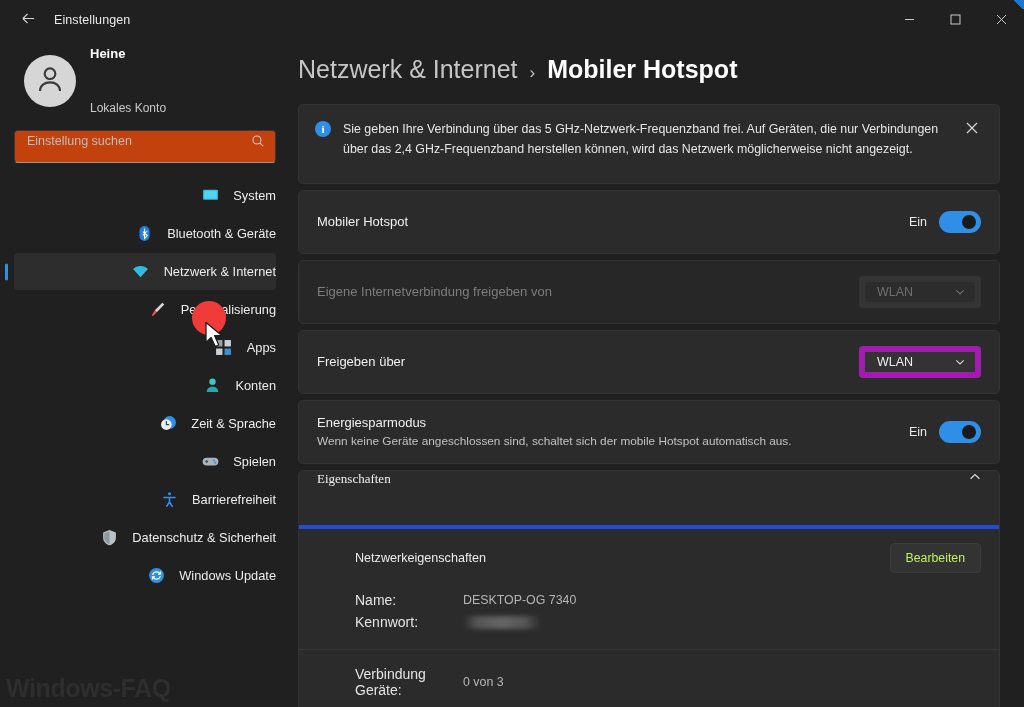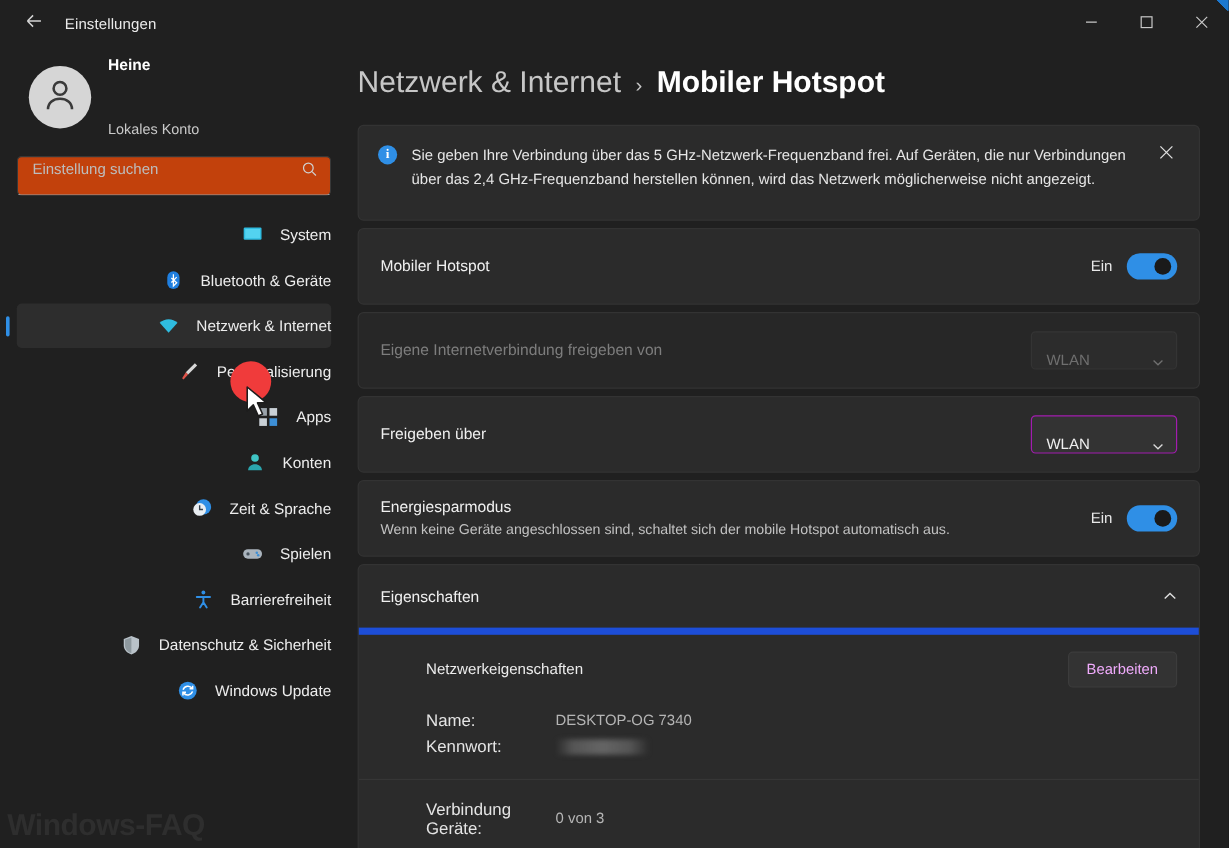--- a/index.html
+++ b/index.html
@@ -237,56 +237,57 @@
     width: 14px; height: 14px;
     border-radius: 50%;
     background: #1a1a1a;
     top: 4px; right: 5px;
   }
 
   
   .dropdown {
     width: 122px; height: 32px;
     background: #333333;
-    border: 1px solid #a21caf;
+    border: 6px solid #a21caf;
     border-radius: 4px;
-    display: flex; align-items: flex-end;
+    display: flex; align-items: center;
     justify-content: space-between;
     padding: 0 10px 0 12px;
     flex: 0 0 122px;
   }
   .dropdown.dim { background: #2c2c2c; border-color: #343434; }
   .dd-value { font-size: 12.5px; color: #efefef; }
   .dropdown.dim .dd-value { color: #6f6f6f; }
   .dd-chev { color: #d8d8d8; display: flex; }
   .dropdown.dim .dd-chev { color: #6f6f6f; }
   .dd-chev svg { width: 10px; height: 10px; }
 
   
   .expander-head {
-    display: flex; align-items: center;
+    display: flex; 
     padding: 0 18px;
     min-height: 58px;
-    border-bottom: 6px solid #1d4ed8;
+    border-bottom: 4px solid #1d4ed8;
+    font-family: Liberation Serif, serif;
   }
   .expander-title { flex: 1; font-size: 13px; color: #f0f0f0; }
   .expander-chev { color: #dedede; display: flex; }
   .expander-chev svg { width: 12px; height: 12px; }
 
   .props-block { padding: 14px 18px 16px 56px; }
   .props-head {
     display: flex; align-items: center;
     margin-bottom: 16px;
   }
   .props-head-label { flex: 1; font-size: 12.6px; color: #ededed; }
   .btn {
     background: #333333;
     border: 1px solid #3c3c3c;
     border-radius: 4px;
-    color: #f0abfc;
+    color: #bef264;
     font-size: 12.3px;
     padding: 7px 15px;
     font-family: "Liberation Sans", sans-serif;
   }
   .kv { display: flex; align-items: center; min-height: 22px; }
   .kv-key { width: 108px; flex: 0 0 108px; font-size: 14px; color: #e4e4e4; }
   .kv-val { font-size: 12.4px; color: #b5b5b5; }
   .redacted {
     width: 78px; height: 13px;
     border-radius: 1px;

